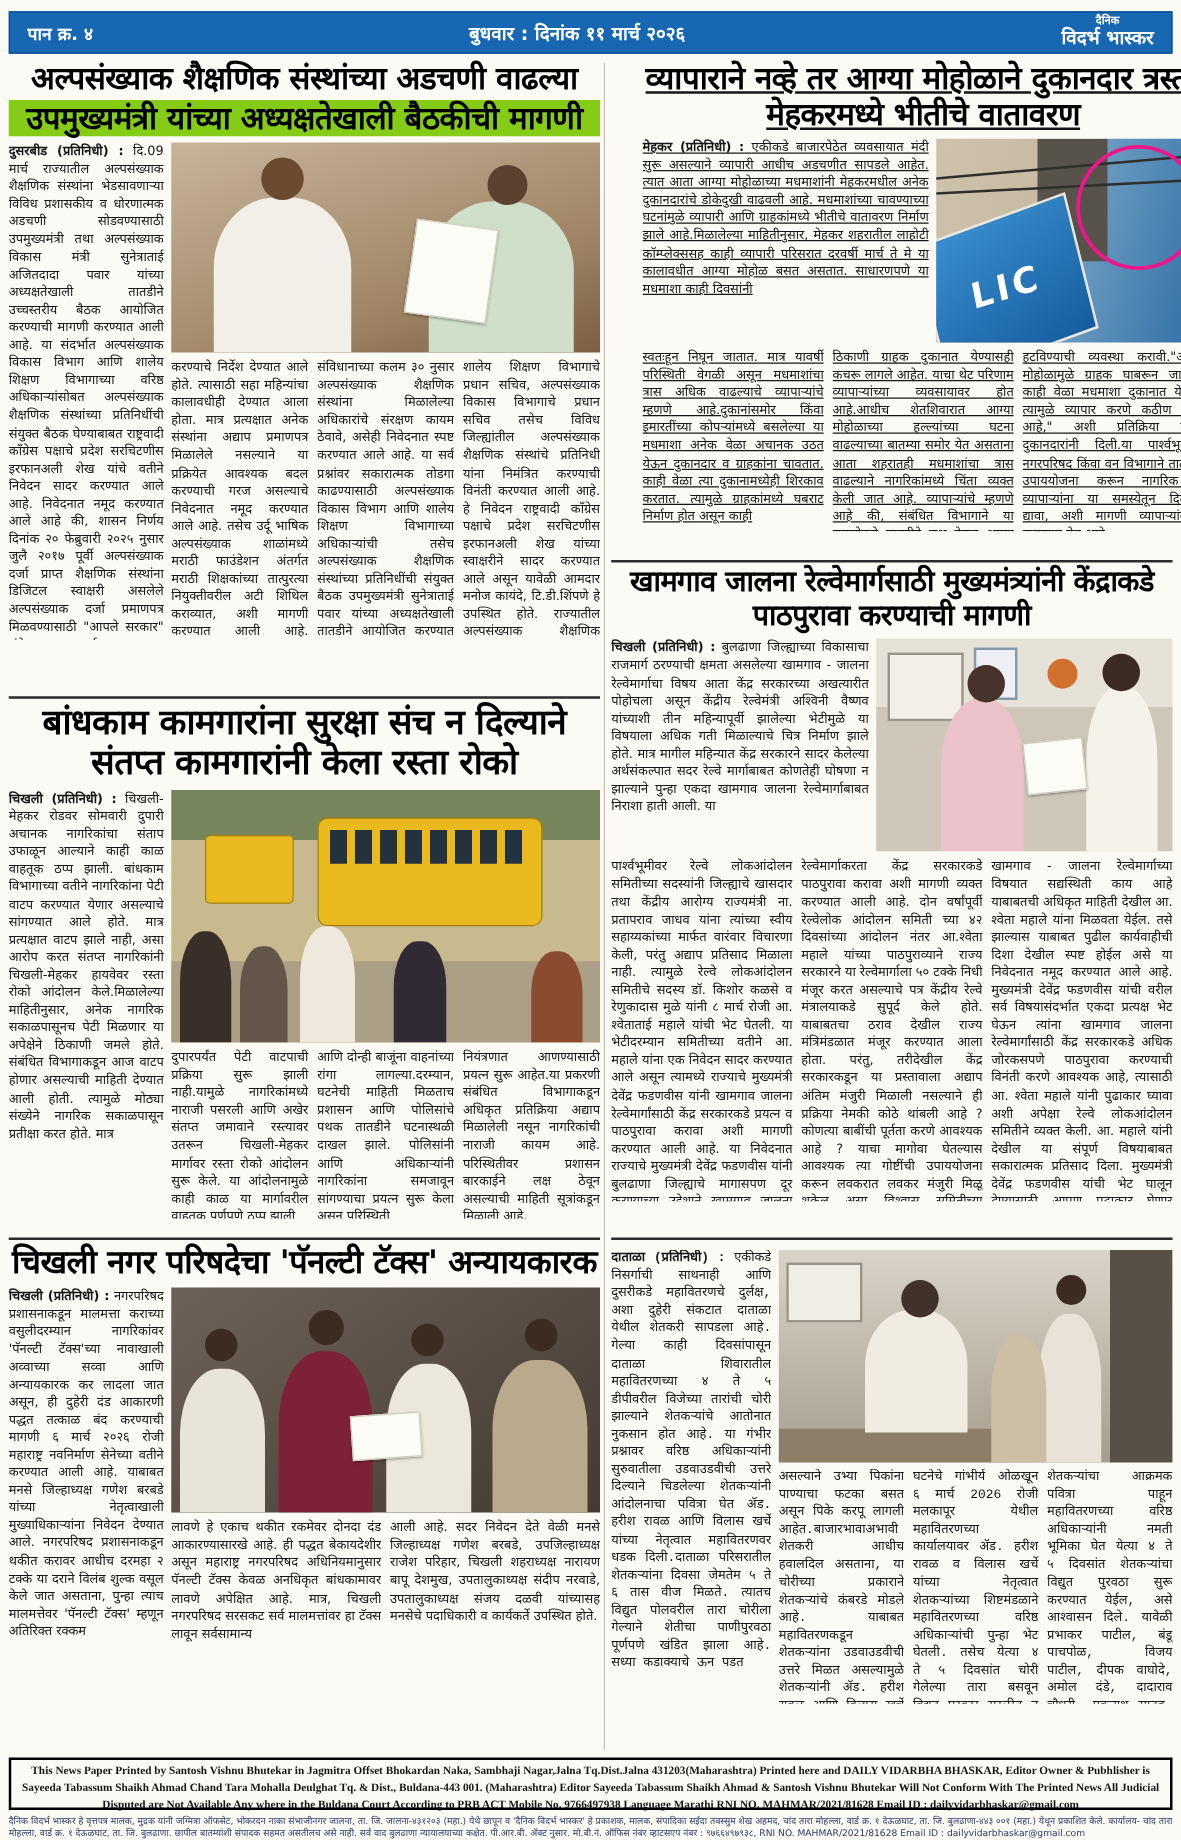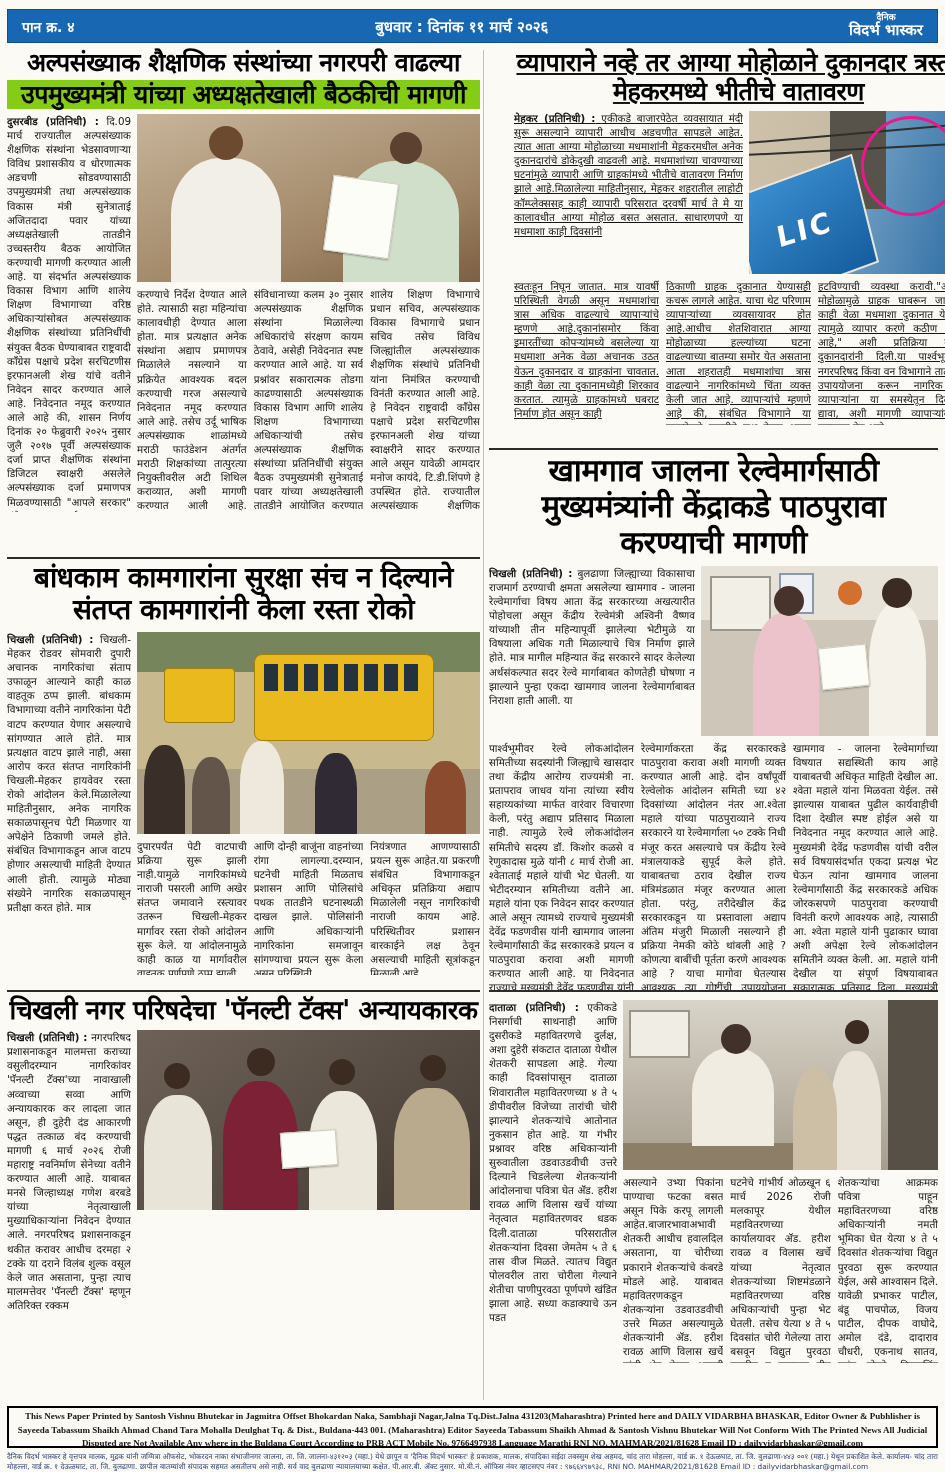--- a/index.html
+++ b/index.html
@@ -14,21 +14,21 @@
   .masthead{text-align:center;line-height:1.05;}
   .masthead .small{display:block;font-size:9px;font-weight:bold;}
   .masthead .big{display:block;font-size:15px;font-weight:bold;}
   
   .article{position:absolute;box-sizing:border-box;background:#fbfaf5;}
   .ruled{border-top:2px solid #2b2b2b;padding-top:3px;}
   .hl{font-weight:800;color:#000;text-align:center;line-height:1.16;letter-spacing:-0.4px;}
   .hl25{font-size:25px;}
   .hl26{font-size:26px;}
   .hl28{font-size:28px;}
-  .hl29{font-size:31px;}
+  .hl29{font-size:23px;}
   .hl-sub-bg{background:#84cc16;margin-top:3px;}
   .body-flex{display:flex;gap:6px;margin-top:5px;}
   .rightwrap{flex:1;display:flex;flex-direction:column;gap:5px;min-width:0;}
   .cols3{display:flex;gap:7px;min-height:0;}
   .cols3>.coltext{flex:1;}
   .coltext{font-size:10.3px;line-height:1.37;text-align:justify;overflow:hidden;
            word-break:break-word;}
   .byline{font-weight:bold;}
   
   .photo{position:relative;overflow:hidden;flex-shrink:0;}
@@ -68,21 +68,21 @@
     <div class="dateline">बुधवार : दिनांक ११ मार्च २०२६</div>
     <div class="masthead">
       <span class="small">दैनिक</span>
       <span class="big">विदर्भ भास्कर</span>
     </div>
   </div>
 
   <div class="vrule"></div>
 
   <section class="article" style="left:7px;top:48px;width:473px;height:507px;">
-    <div class="hl hl25">अल्पसंख्याक शैक्षणिक संस्थांच्या नगरपरी वाढल्या</div>
+    <div class="hl hl25">अल्पसंख्याक शैक्षणिक संस्थांच्या अडचणी वाढल्या</div>
     <div class="hl hl25 hl-sub-bg">उपमुख्यमंत्री यांच्या अध्यक्षतेखाली बैठकीची मागणी</div>
     <div class="body-flex" style="height:398px;">
       <div class="coltext" style="width:124px;flex-shrink:0;height:100%;">
         <span class="byline">दुसरबीड (प्रतिनिधी) :</span>
         <span>दि.09 मार्च राज्यातील अल्पसंख्याक शैक्षणिक संस्थांना भेडसावणाऱ्या विविध प्रशासकीय व धोरणात्मक अडचणी सोडवण्यासाठी उपमुख्यमंत्री तथा अल्पसंख्याक विकास मंत्री सुनेत्राताई अजितदादा पवार यांच्या अध्यक्षतेखाली तातडीने उच्चस्तरीय बैठक आयोजित करण्याची मागणी करण्यात आली आहे. या संदर्भात अल्पसंख्याक विकास विभाग आणि शालेय शिक्षण विभागाच्या वरिष्ठ अधिकाऱ्यांसोबत अल्पसंख्याक शैक्षणिक संस्थांच्या प्रतिनिधींची संयुक्त बैठक घेण्याबाबत राष्ट्रवादी काँग्रेस पक्षाचे प्रदेश सरचिटणीस इरफानअली शेख यांचे वतीने निवेदन सादर करण्यात आले आहे. निवेदनात नमूद करण्यात आले आहे की, शासन निर्णय दिनांक २० फेब्रुवारी २०२५ नुसार जुलै २०१७ पूर्वी अल्पसंख्याक दर्जा प्राप्त शैक्षणिक संस्थांना डिजिटल स्वाक्षरी असलेले अल्पसंख्याक दर्जा प्रमाणपत्र मिळवण्यासाठी "आपले सरकार" संकेतस्थळावर अर्ज</span>
       </div>
       <div class="rightwrap">
         <div class="photo ph-meeting" style="height:168px;">
           <div class="ph-fig" style="left:10%;bottom:0;width:32%;height:74%;background:#f2efe8;"></div>
           <div class="ph-head" style="left:21%;top:7%;width:34px;height:34px;background:#6b4a2f;"></div>
@@ -190,27 +190,29 @@
           <div class="ph-head" style="left:8%;top:18%;width:26px;height:26px;background:#3c2b20;"></div>
           <div class="ph-fig" style="left:25%;bottom:0;width:22%;height:72%;background:#7c2136;"></div>
           <div class="ph-head" style="left:32%;top:10%;width:28px;height:28px;background:#3c2b20;"></div>
           <div class="ph-fig" style="left:50%;bottom:0;width:20%;height:66%;background:#ece7db;"></div>
           <div class="ph-head" style="left:56%;top:16%;width:26px;height:26px;background:#3c2b20;"></div>
           <div class="ph-fig" style="right:3%;bottom:0;width:22%;height:68%;background:#b9aa8e;"></div>
           <div class="ph-head" style="right:10%;top:14%;width:26px;height:26px;background:#3c2b20;"></div>
           <div class="ph-paper" style="left:42%;bottom:24%;width:54px;height:34px;transform:rotate(-4deg);"></div>
         </div>
         <div class="cols3" style="height:178px;">
+          <div class="coltext">लावणे हे एकाच थकीत रकमेवर दोनदा दंड आकारण्यासारखे आहे. ही पद्धत बेकायदेशीर असून महाराष्ट्र नगरपरिषद अधिनियमानुसार पॅनल्टी टॅक्स केवळ अनधिकृत बांधकामावर लावणे अपेक्षित आहे. मात्र, चिखली नगरपरिषद सरसकट सर्व मालमत्तांवर हा टॅक्स लावून सर्वसामान्य</div>
+          <div class="coltext">आली आहे. सदर निवेदन देते वेळी मनसे जिल्हाध्यक्ष गणेश बरबडे, उपजिल्हाध्यक्ष राजेश परिहार, चिखली शहराध्यक्ष नारायण बापू देशमुख, उपतालुकाध्यक्ष संदीप नरवाडे, उपतालुकाध्यक्ष संजय दळवी यांच्यासह मनसेचे पदाधिकारी व कार्यकर्ते उपस्थित होते.</div>
         </div>
       </div>
     </div>
   </section>
 
   <section class="article ruled" style="left:489px;top:990px;width:449px;height:412px;">
-    <div class="body-flex" style="height:366px;">
+    <div class="body-flex" style="height:366px;font-family:Liberation Mono, monospace;">
       <div class="coltext" style="width:128px;flex-shrink:0;height:100%;">
         <span class="byline">दाताळा (प्रतिनिधी) :</span>
         <span>एकीकडे निसर्गाची साथनाही आणि दुसरीकडे महावितरणचे दुर्लक्ष, अशा दुहेरी संकटात दाताळा येथील शेतकरी सापडला आहे. गेल्या काही दिवसांपासून दाताळा शिवारातील महावितरणच्या ४ ते ५ डीपीवरील विजेच्या तारांची चोरी झाल्याने शेतकऱ्यांचे आतोनात नुकसान होत आहे. या गंभीर प्रश्नावर वरिष्ठ अधिकाऱ्यांनी सुरुवातीला उडवाउडवीची उत्तरे दिल्याने चिडलेल्या शेतकऱ्यांनी आंदोलनाचा पवित्रा घेत ॲड. हरीश रावळ आणि विलास खर्चे यांच्या नेतृत्वात महावितरणवर धडक दिली.दाताळा परिसरातील शेतकऱ्यांना दिवसा जेमतेम ५ ते ६ तास वीज मिळते. त्यातच विद्युत पोलवरील तारा चोरीला गेल्याने शेतीचा पाणीपुरवठा पूर्णपणे खंडित झाला आहे. सध्या कडाक्याचे ऊन पडत</span>
       </div>
       <div class="rightwrap">
         <div class="photo ph-office2" style="height:170px;">
           <div class="ph-rect" style="right:0;top:0;width:16%;height:100%;background:#565046;"></div>
           <div class="ph-rect" style="left:2%;top:6%;width:18%;height:26%;background:#f0ede4;border:2px solid #9a9488;"></div>
           <div class="ph-rect" style="left:0;bottom:0;width:58%;height:16%;background:#8d7e67;"></div>
           <div class="ph-fig" style="left:22%;bottom:14%;width:26%;height:58%;background:#f0ece2;"></div>

